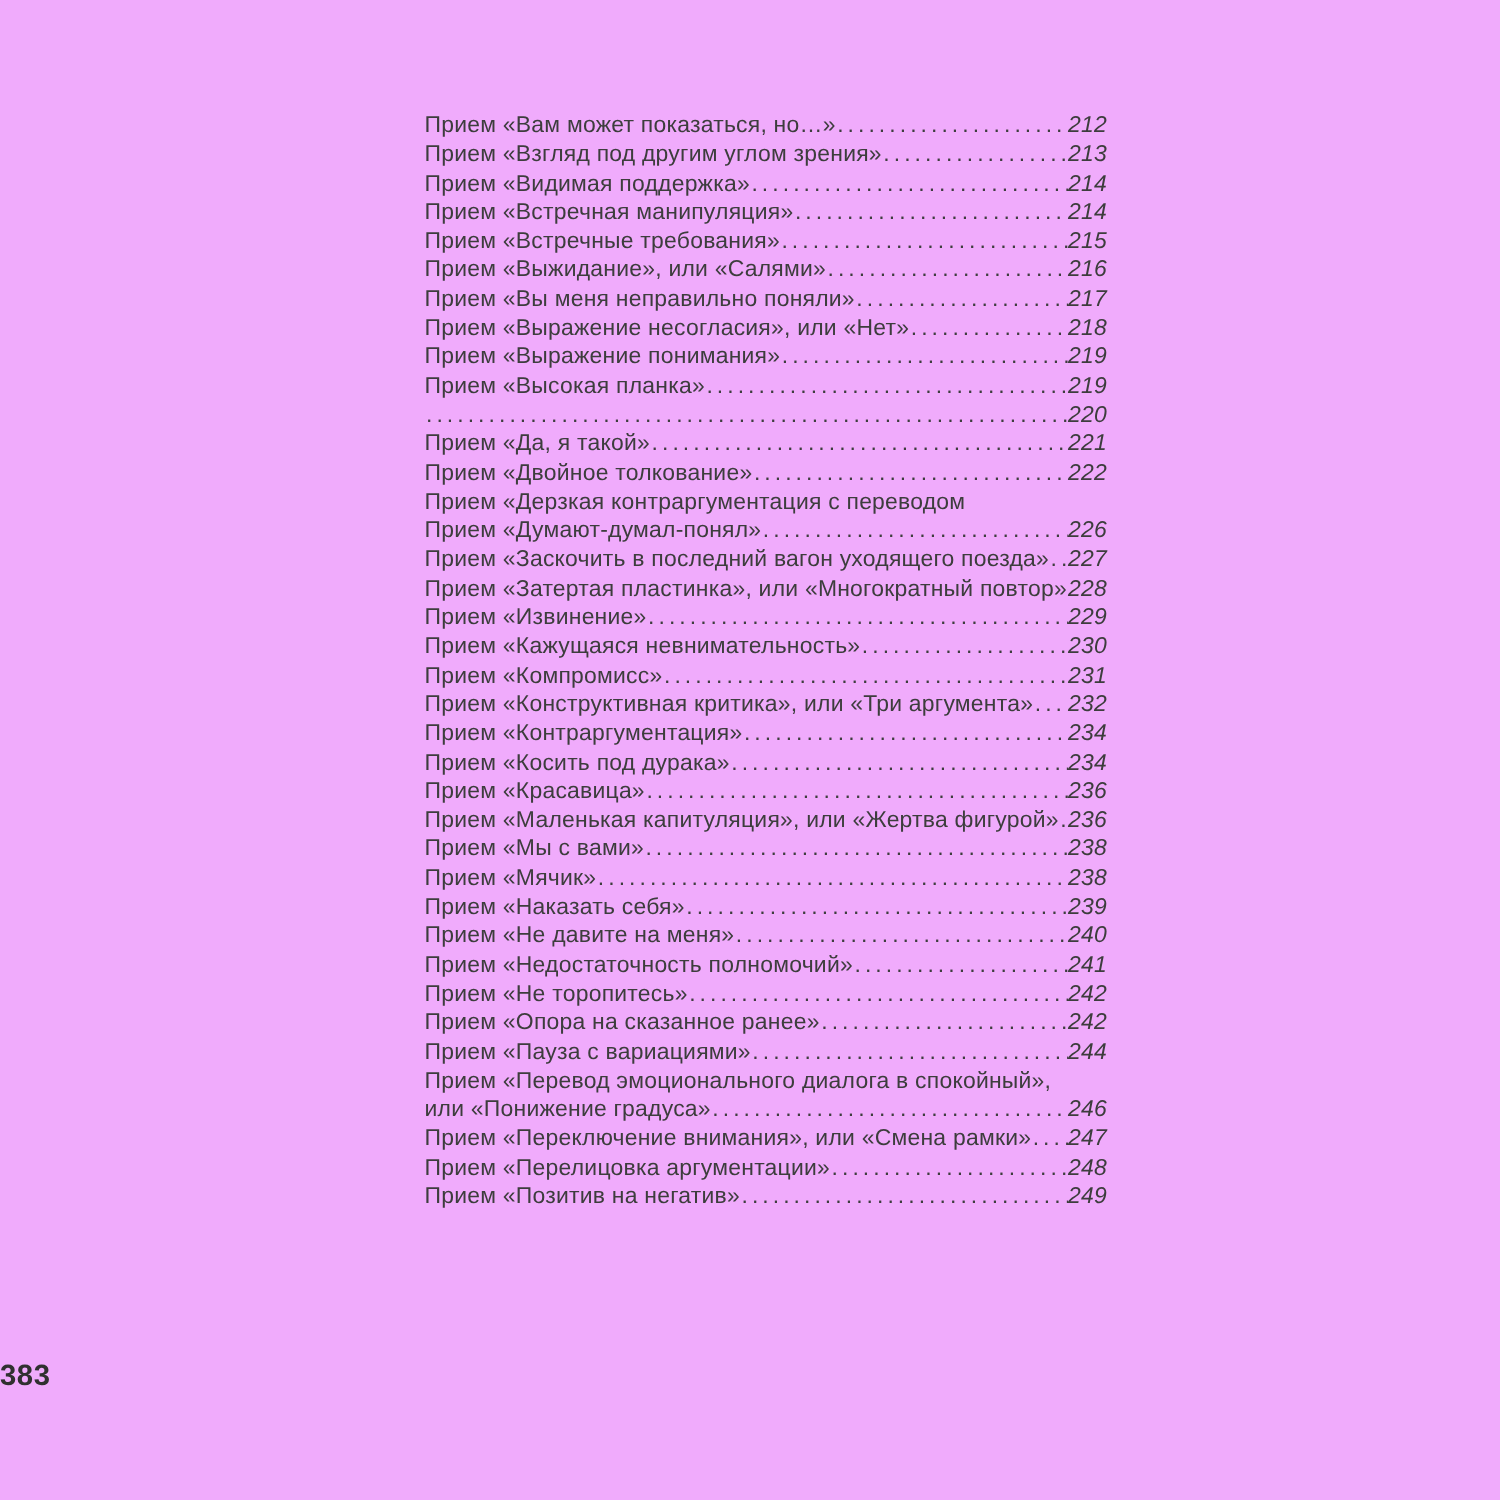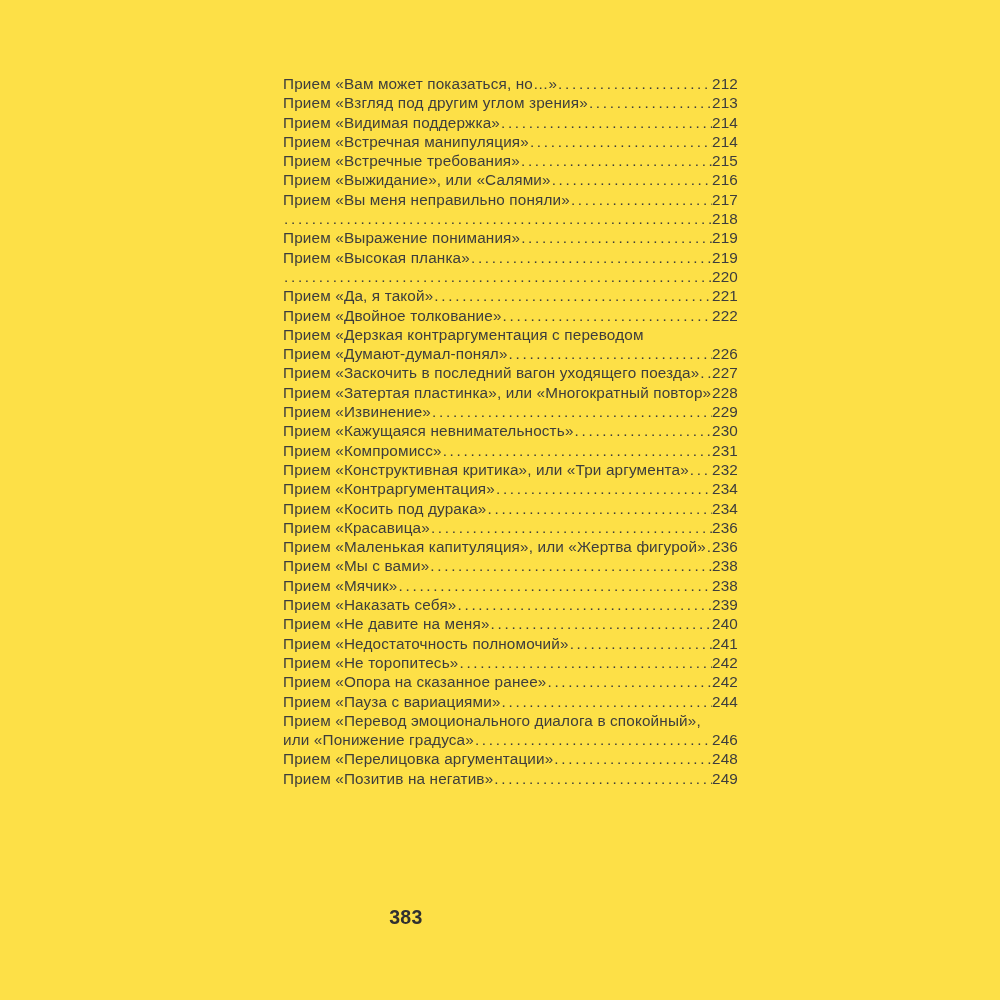--- a/index.html
+++ b/index.html
@@ -11,21 +11,21 @@
     height: 1000px;
     background: #ffffff;
     font-family: "Liberation Sans", "DejaVu Sans", sans-serif;
     color: #3d3d3d;
     overflow: hidden;
   }
   .page {
     position: relative;
     width: 1000px;
     height: 1000px;
-    background: #fde047;
+    background: #f0abfc;
   }
   .toc {
     position: absolute;
     left: 283px;
     top: 74px;
     width: 455px;
   }
   .toc-line {
     display: flex;
     align-items: baseline;
@@ -43,27 +43,27 @@
     overflow: hidden;
     height: 19.3px;
   }
   .dots::after {
     content: "................................................................................................";
     letter-spacing: 2.7px;
     padding-left: 1px;
   }
   .pagenum {
     flex: 0 0 auto;
+    font-style: italic;
   }
   .footer {
     position: absolute;
     top: 906px;
     left: 0;
     width: 812px;
-    text-align: center;
     font-weight: bold;
     font-size: 19.5px;
     letter-spacing: 0.4px;
     color: #303030;
   }
 </style>
 </head>
 <body>
 
 <main class="page">
@@ -112,20 +112,21 @@
       </div>
       <div class="toc-entry">
         <div class="toc-line">
           <span class="toc-title">Прием «Вы меня неправильно поняли»</span>
           <span class="dots"></span>
           <span class="pagenum">217</span>
         </div>
       </div>
       <div class="toc-entry">
         <div class="toc-line">
+          <span class="toc-title">Прием «Выражение несогласия», или «Нет»</span>
           <span class="dots"></span>
           <span class="pagenum">218</span>
         </div>
       </div>
       <div class="toc-entry">
         <div class="toc-line">
           <span class="toc-title">Прием «Выражение понимания»</span>
           <span class="dots"></span>
           <span class="pagenum">219</span>
         </div>
@@ -296,20 +297,27 @@
         </div>
       </div>
       <div class="toc-entry">
         <div class="toc-line">
           <span class="toc-title">Прием «Перевод эмоционального диалога в спокойный»,</span>
         </div>
         <div class="toc-line">
           <span class="toc-title">или «Понижение градуса»</span>
           <span class="dots"></span>
           <span class="pagenum">246</span>
+        </div>
+      </div>
+      <div class="toc-entry">
+        <div class="toc-line">
+          <span class="toc-title">Прием «Переключение внимания», или «Смена рамки»</span>
+          <span class="dots"></span>
+          <span class="pagenum">247</span>
         </div>
       </div>
       <div class="toc-entry">
         <div class="toc-line">
           <span class="toc-title">Прием «Перелицовка аргументации»</span>
           <span class="dots"></span>
           <span class="pagenum">248</span>
         </div>
       </div>
       <div class="toc-entry">

